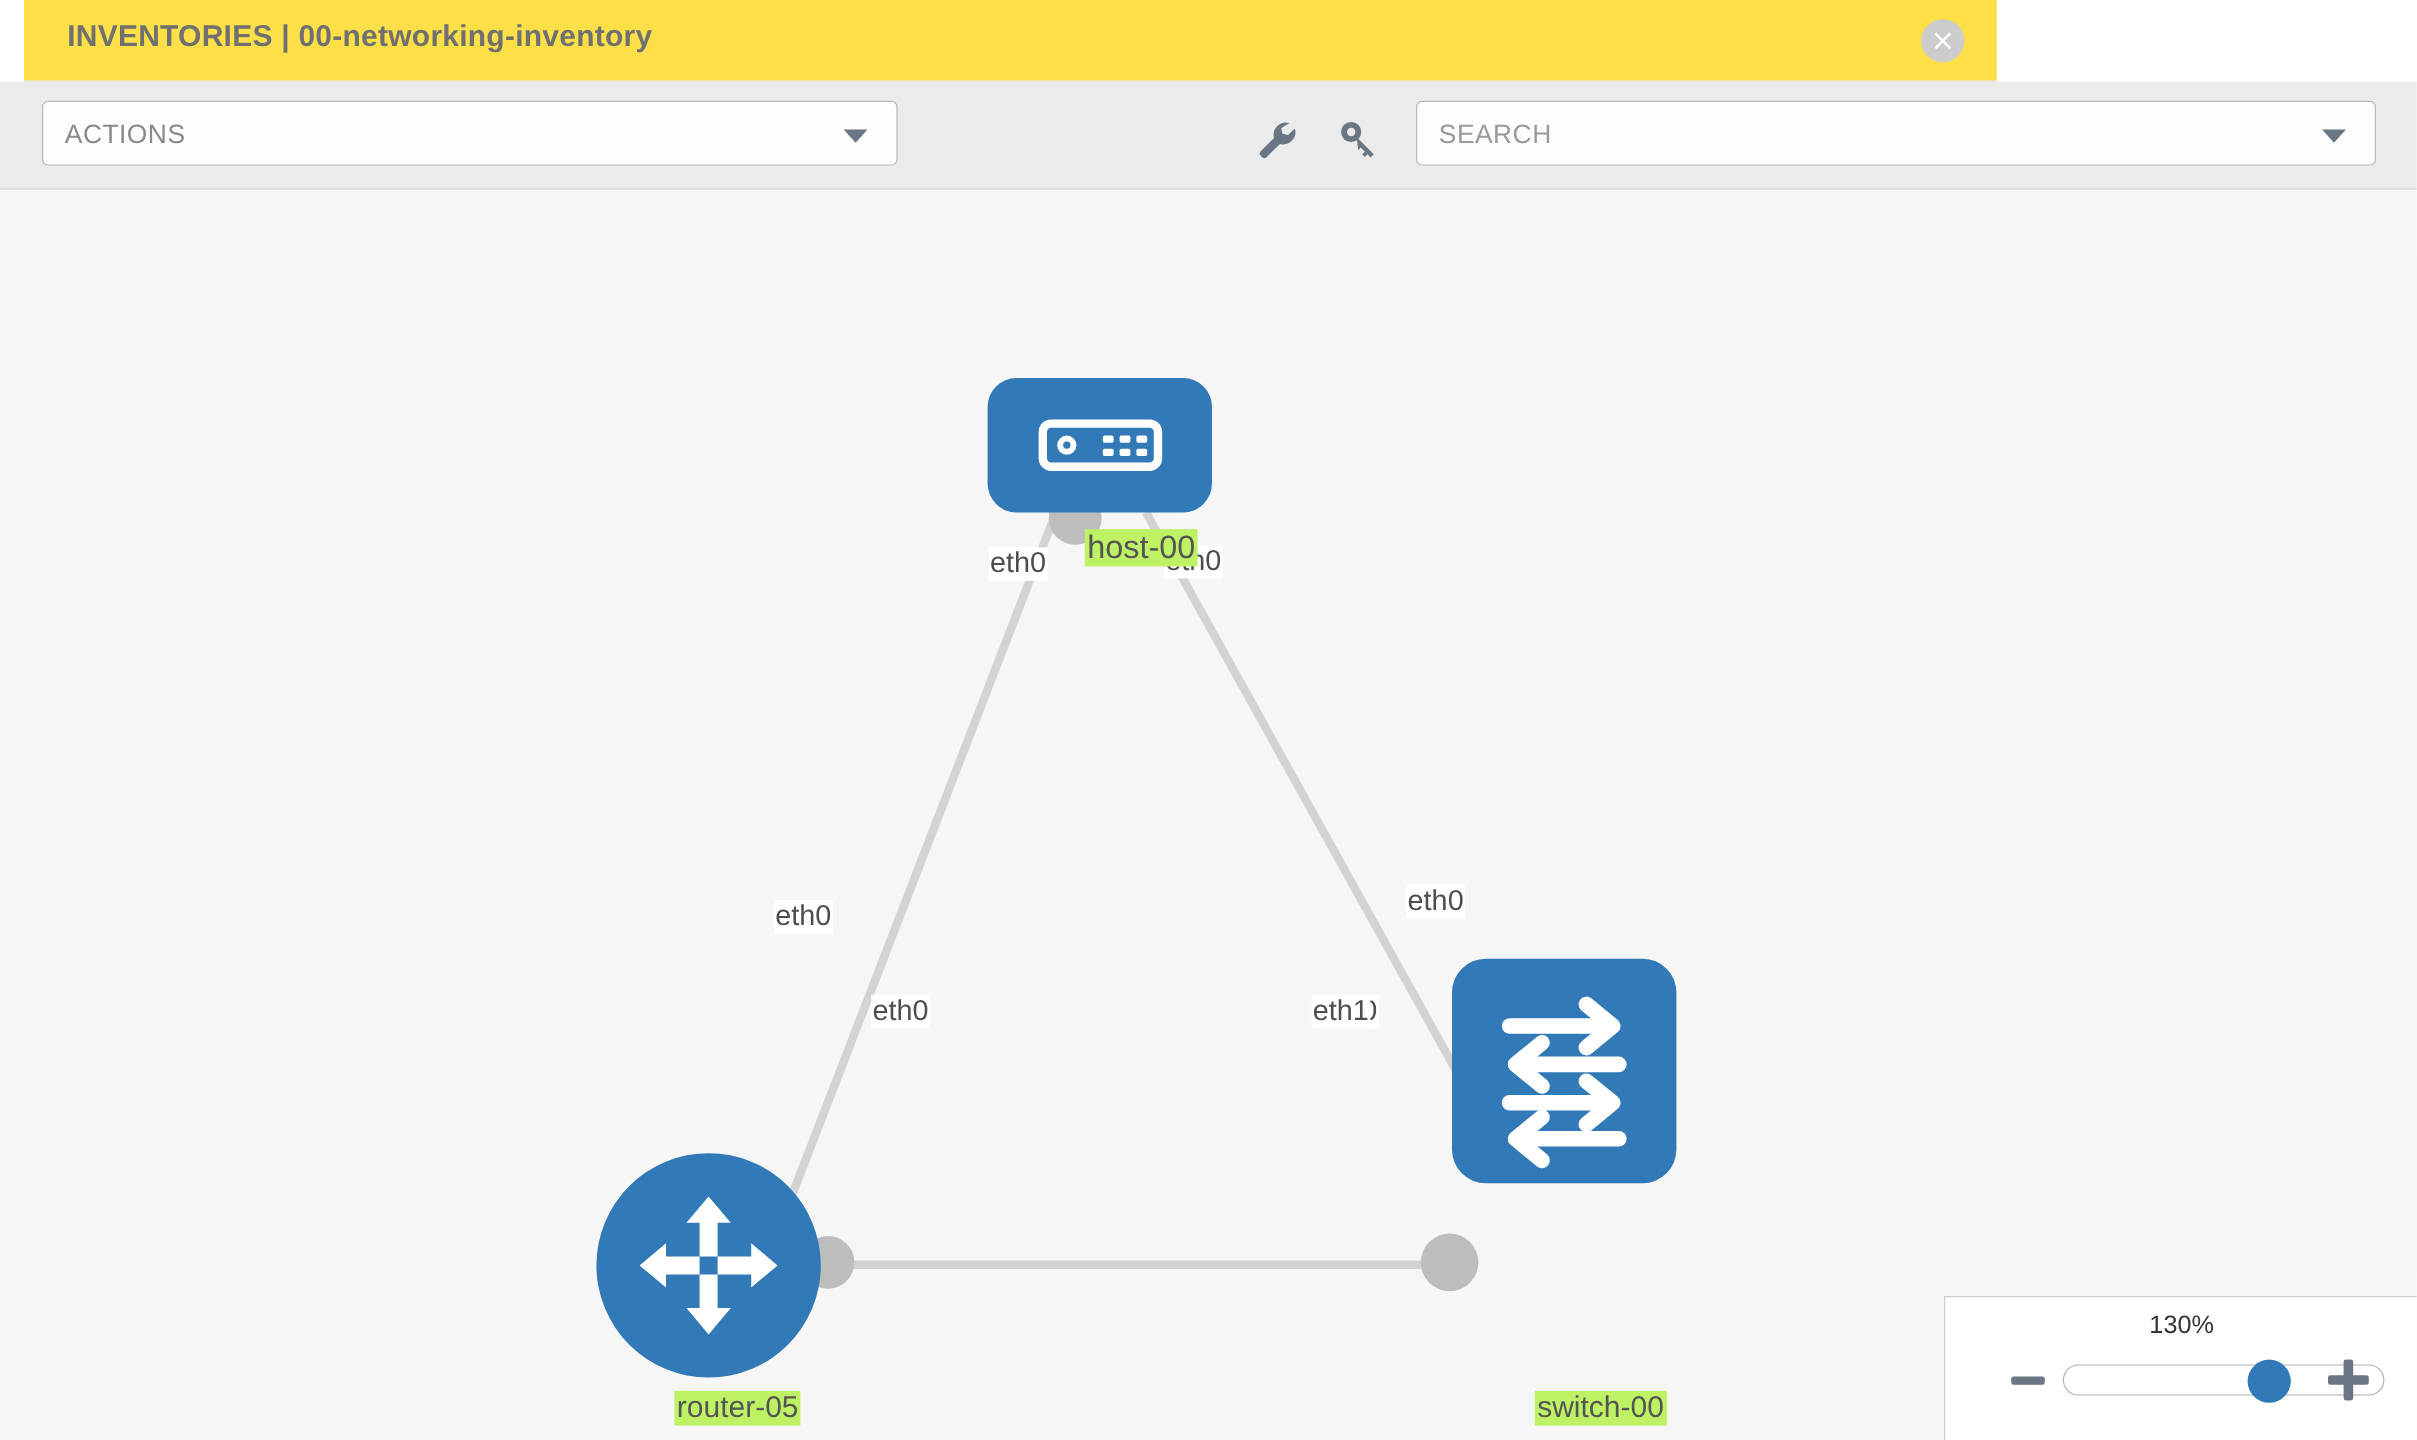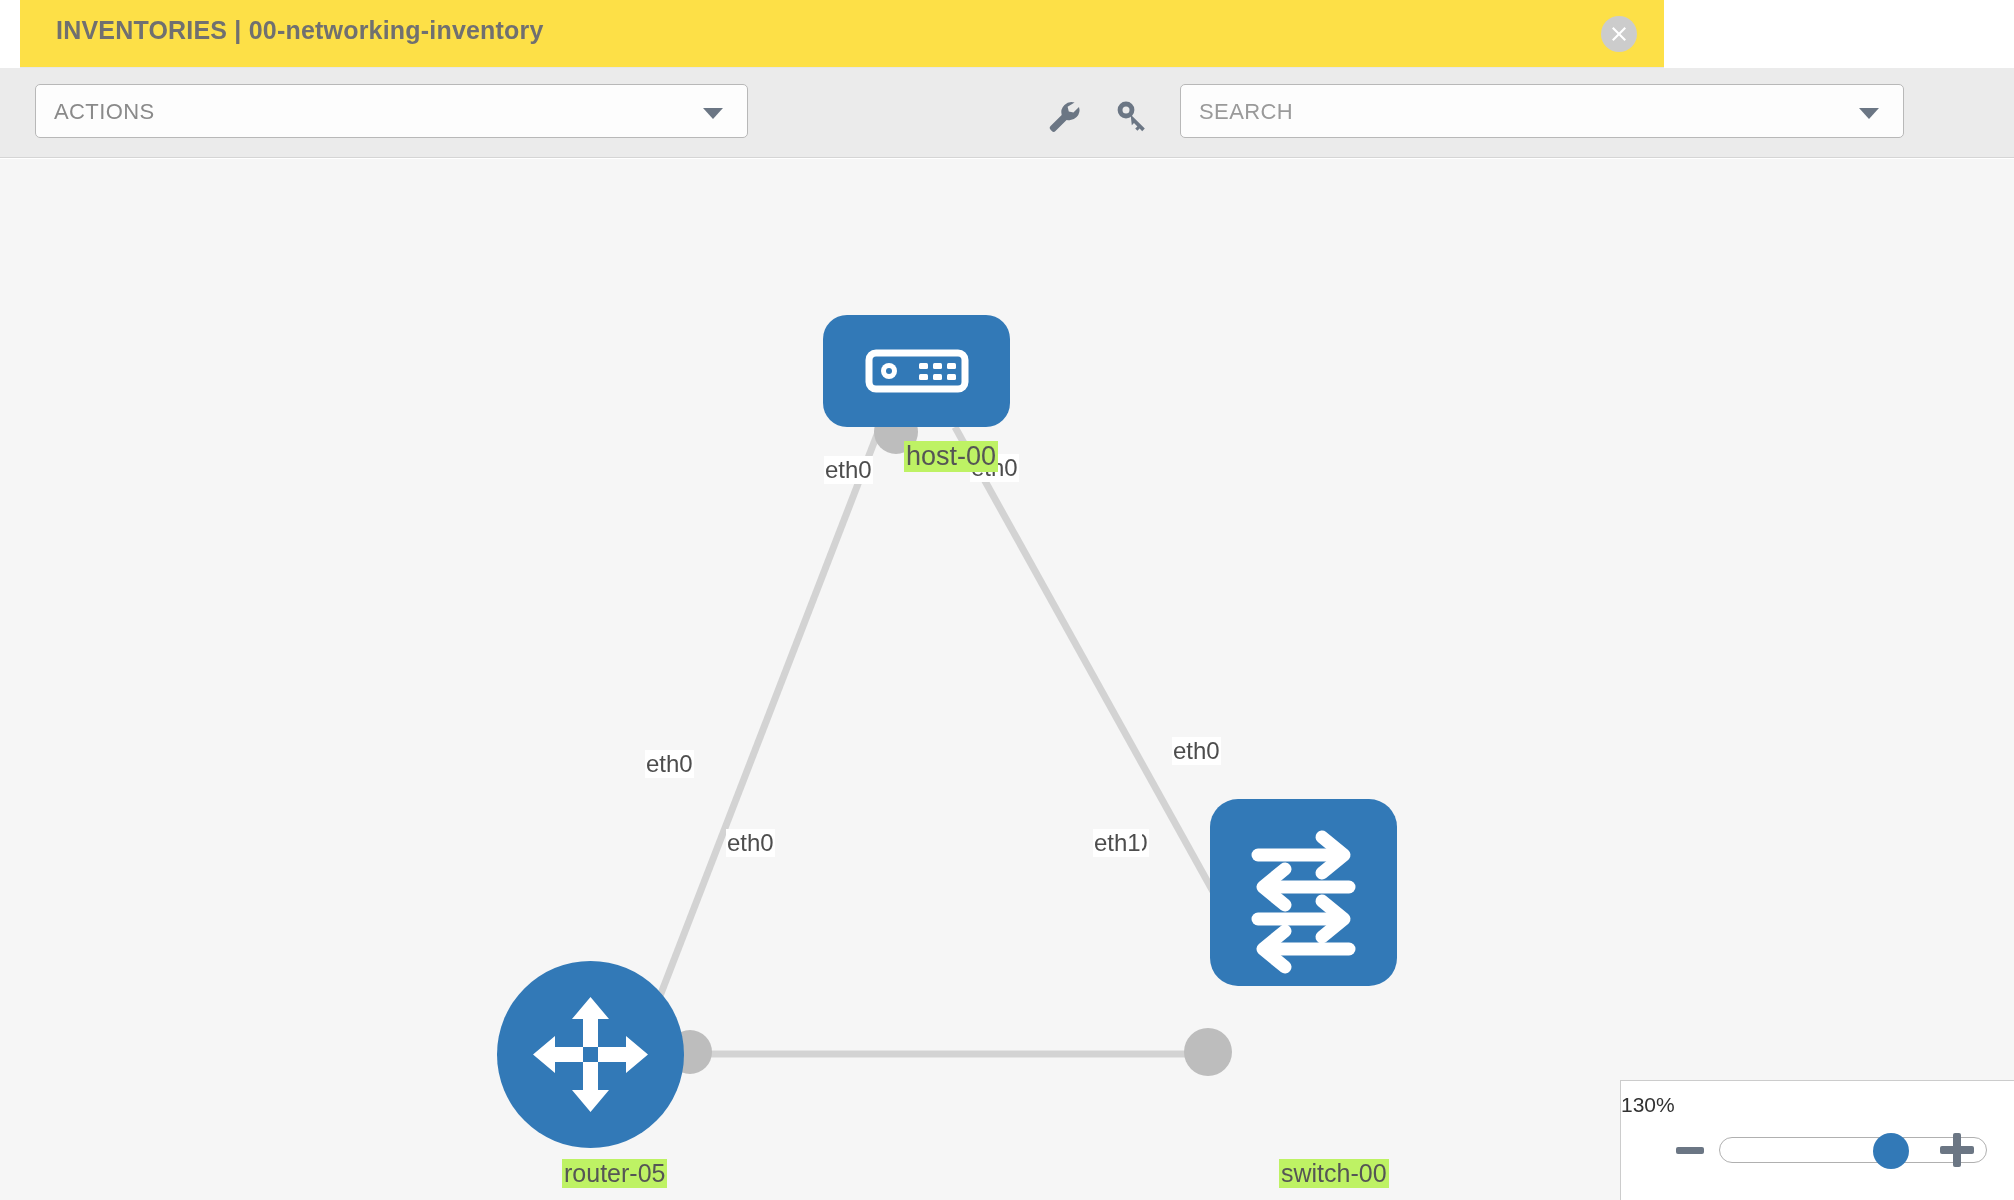--- a/index.html
+++ b/index.html
@@ -58,21 +58,21 @@
     border-top: 11px solid #6b7684;
   }
   .tool-icon {
     position: absolute; top: 96px;
     width: 40px; height: 40px; cursor: pointer;
   }
   .tool-icon.wrench { left: 1043px; }
   .tool-icon.key    { left: 1112px; }
   .search-box {
     position: absolute; left: 1180px; top: 84px;
-    width: 724px; height: 54px;
+    width: 800px; height: 54px;
     background: #fdfdfd;
     border: 1px solid #b8b8b8;
     border-radius: 5px;
   }
   .search-box .label {
     position: absolute; left: 18px; top: 14px;
     font-size: 22px; color: #9a9a9a; letter-spacing: .4px;
   }
 
   
@@ -137,21 +137,21 @@
   
   .zoom-panel {
     position: absolute; left: 1620px; top: 1080px;
     width: 394px; height: 120px;
     background: #ffffff;
     border: 1px solid #cccccc;
     border-right: none; border-bottom: none;
   }
   .zoom-value {
     position: absolute; left: 0; top: 12px;
-    width: 394px; text-align: left;
+    width: 394px; text-align: center;
     font-size: 21px; color: #333333;
   }
   .zoom-minus {
     position: absolute; left: 55px; top: 66px;
     width: 28px; height: 7px; border-radius: 2px;
     background: #6b7684; cursor: pointer;
   }
   .zoom-plus {
     position: absolute; right: 40px; top: 52px;
     width: 34px; height: 34px; cursor: pointer;

